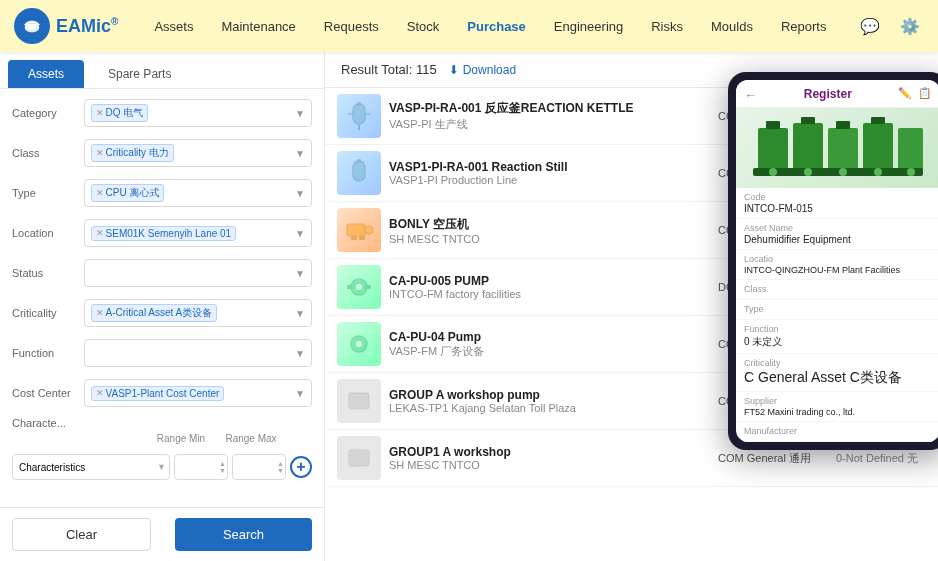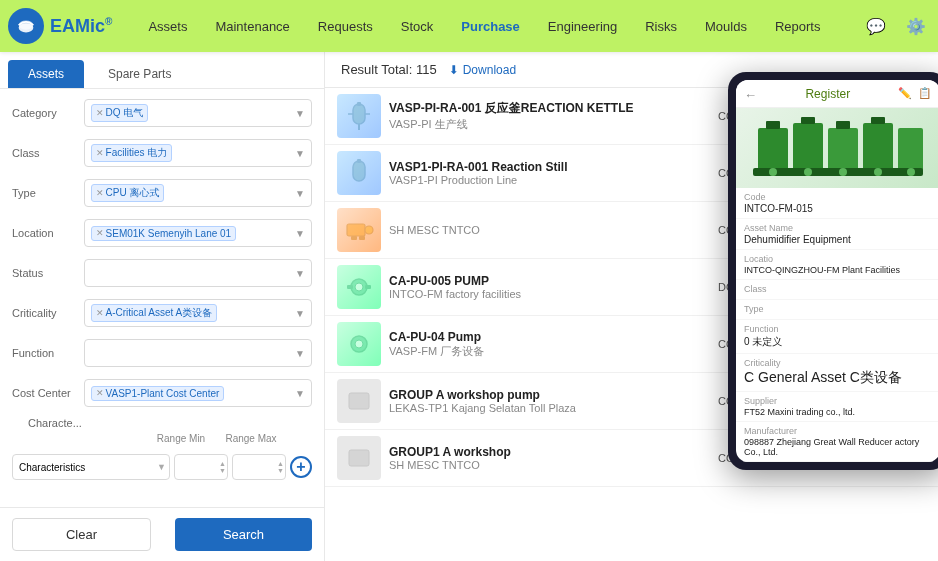--- a/index.html
+++ b/index.html
@@ -7,25 +7,25 @@
       font-family: -apple-system, BlinkMacSystemFont, 'Segoe UI', sans-serif;
       background: #f0f2f5;
       width: 938px;
       height: 561px;
       overflow: hidden;
       font-size: 12px;
     }
 
     
     .navbar {
-      background: #bef264;
+      background: #fef9c3;
       height: 52px;
       display: flex;
       align-items: center;
-      padding: 0 8px;
+      padding: 0 14px;
       box-shadow: 0 1px 4px rgba(0,0,0,0.1);
       position: relative;
       z-index: 10;
       text-align: right;
     }
     .logo {
       display: flex;
       align-items: center;
       margin-right: 24px;
     }
@@ -163,21 +163,20 @@
       flex-shrink: 0;
     }
     .characteristics-row {
       flex-direction: column;
       align-items: flex-start;
     }
     .characteristics-label {
       font-size: 11px;
       color: #666;
       margin-bottom: 4px;
-      margin-left: 16px;
     }
     .characteristics-inputs {
       display: flex;
       gap: 4px;
       width: 100%;
       align-items: center;
     }
     .char-select {
       flex: 1;
       border: 1px solid #d9d9d9;
@@ -370,22 +369,22 @@
     .mobile-header {
       display: flex;
       align-items: center;
       justify-content: space-between;
       padding: 6px 8px;
       border-bottom: 1px solid #f0f0f0;
       background: #fff;
     }
     .mobile-title {
       font-size: 12px;
-      font-weight: 400;
-      color: #4d7c0f;
+      font-weight: 700;
+      color: #701a75;
     }
     .mobile-icons {
       display: flex;
       gap: 6px;
       color: #888;
       font-size: 11px;
     }
     .mobile-field {
       padding: 4px 8px;
       border-bottom: 1px solid #f5f5f5;
@@ -458,21 +457,21 @@
           </span>
           <span class="filter-arrow">▼</span>
         </div>
       </div>
 
       <div class="filter-row">
         <span class="filter-label">Class</span>
         <div class="filter-select">
           <span class="filter-tag">
             <span class="x">✕</span>
-            <span>Facilities 电力</span>
+            <span>Criticality 电力</span>
           </span>
           <span class="filter-arrow">▼</span>
         </div>
       </div>
 
       <div class="filter-row">
         <span class="filter-label">Type</span>
         <div class="filter-select">
           <span class="filter-tag">
             <span class="x">✕</span>
@@ -617,20 +616,21 @@
       <div class="result-item">
         <div class="result-thumb thumb-compressor">
           <svg viewBox="0 0 32 32" fill="none">
             <rect x="4" y="10" width="18" height="12" rx="2" fill="#f90" stroke="#c70" stroke-width="1.2"></rect>
             <circle cx="26" cy="16" r="4" fill="#fa0" stroke="#c70" stroke-width="1.2"></circle>
             <rect x="8" y="22" width="6" height="4" rx="1" fill="#c70"></rect>
             <rect x="16" y="22" width="6" height="4" rx="1" fill="#c70"></rect>
           </svg>
         </div>
         <div class="result-info">
+          <div class="result-name">BONLY 空压机</div>
           <div class="result-sub">SH MESC TNTCO</div>
         </div>
         <div class="result-cat">COM General 通用</div>
         <div class="result-status">0-Not Defined 无</div>
       </div>
 
       <div class="result-item">
         <div class="result-thumb thumb-pump">
           <svg viewBox="0 0 32 32" fill="none">
             <circle cx="16" cy="16" r="8" fill="#4c8" stroke="#2a6" stroke-width="1.5"></circle>
@@ -754,19 +754,18 @@
         <div class="mobile-field">
           <div class="mobile-field-label">Criticality</div>
           <div class="mobile-field-value" style="font-size:14px">C General Asset C类设备</div>
         </div>
         <div class="mobile-field">
           <div class="mobile-field-label">Supplier</div>
           <div class="mobile-field-value" style="font-size:9px">FT52 Maxini trading co., ltd.</div>
         </div>
         <div class="mobile-field">
           <div class="mobile-field-label">Manufacturer</div>
-          <div class="mobile-field-value" style="font-size:9px">098887 Zhejiang Great Wall Reducer actory Co., Ltd.</div>
         </div>
       </div>
     </div>
 
   </div>
 </div>
 
 </body></html>

